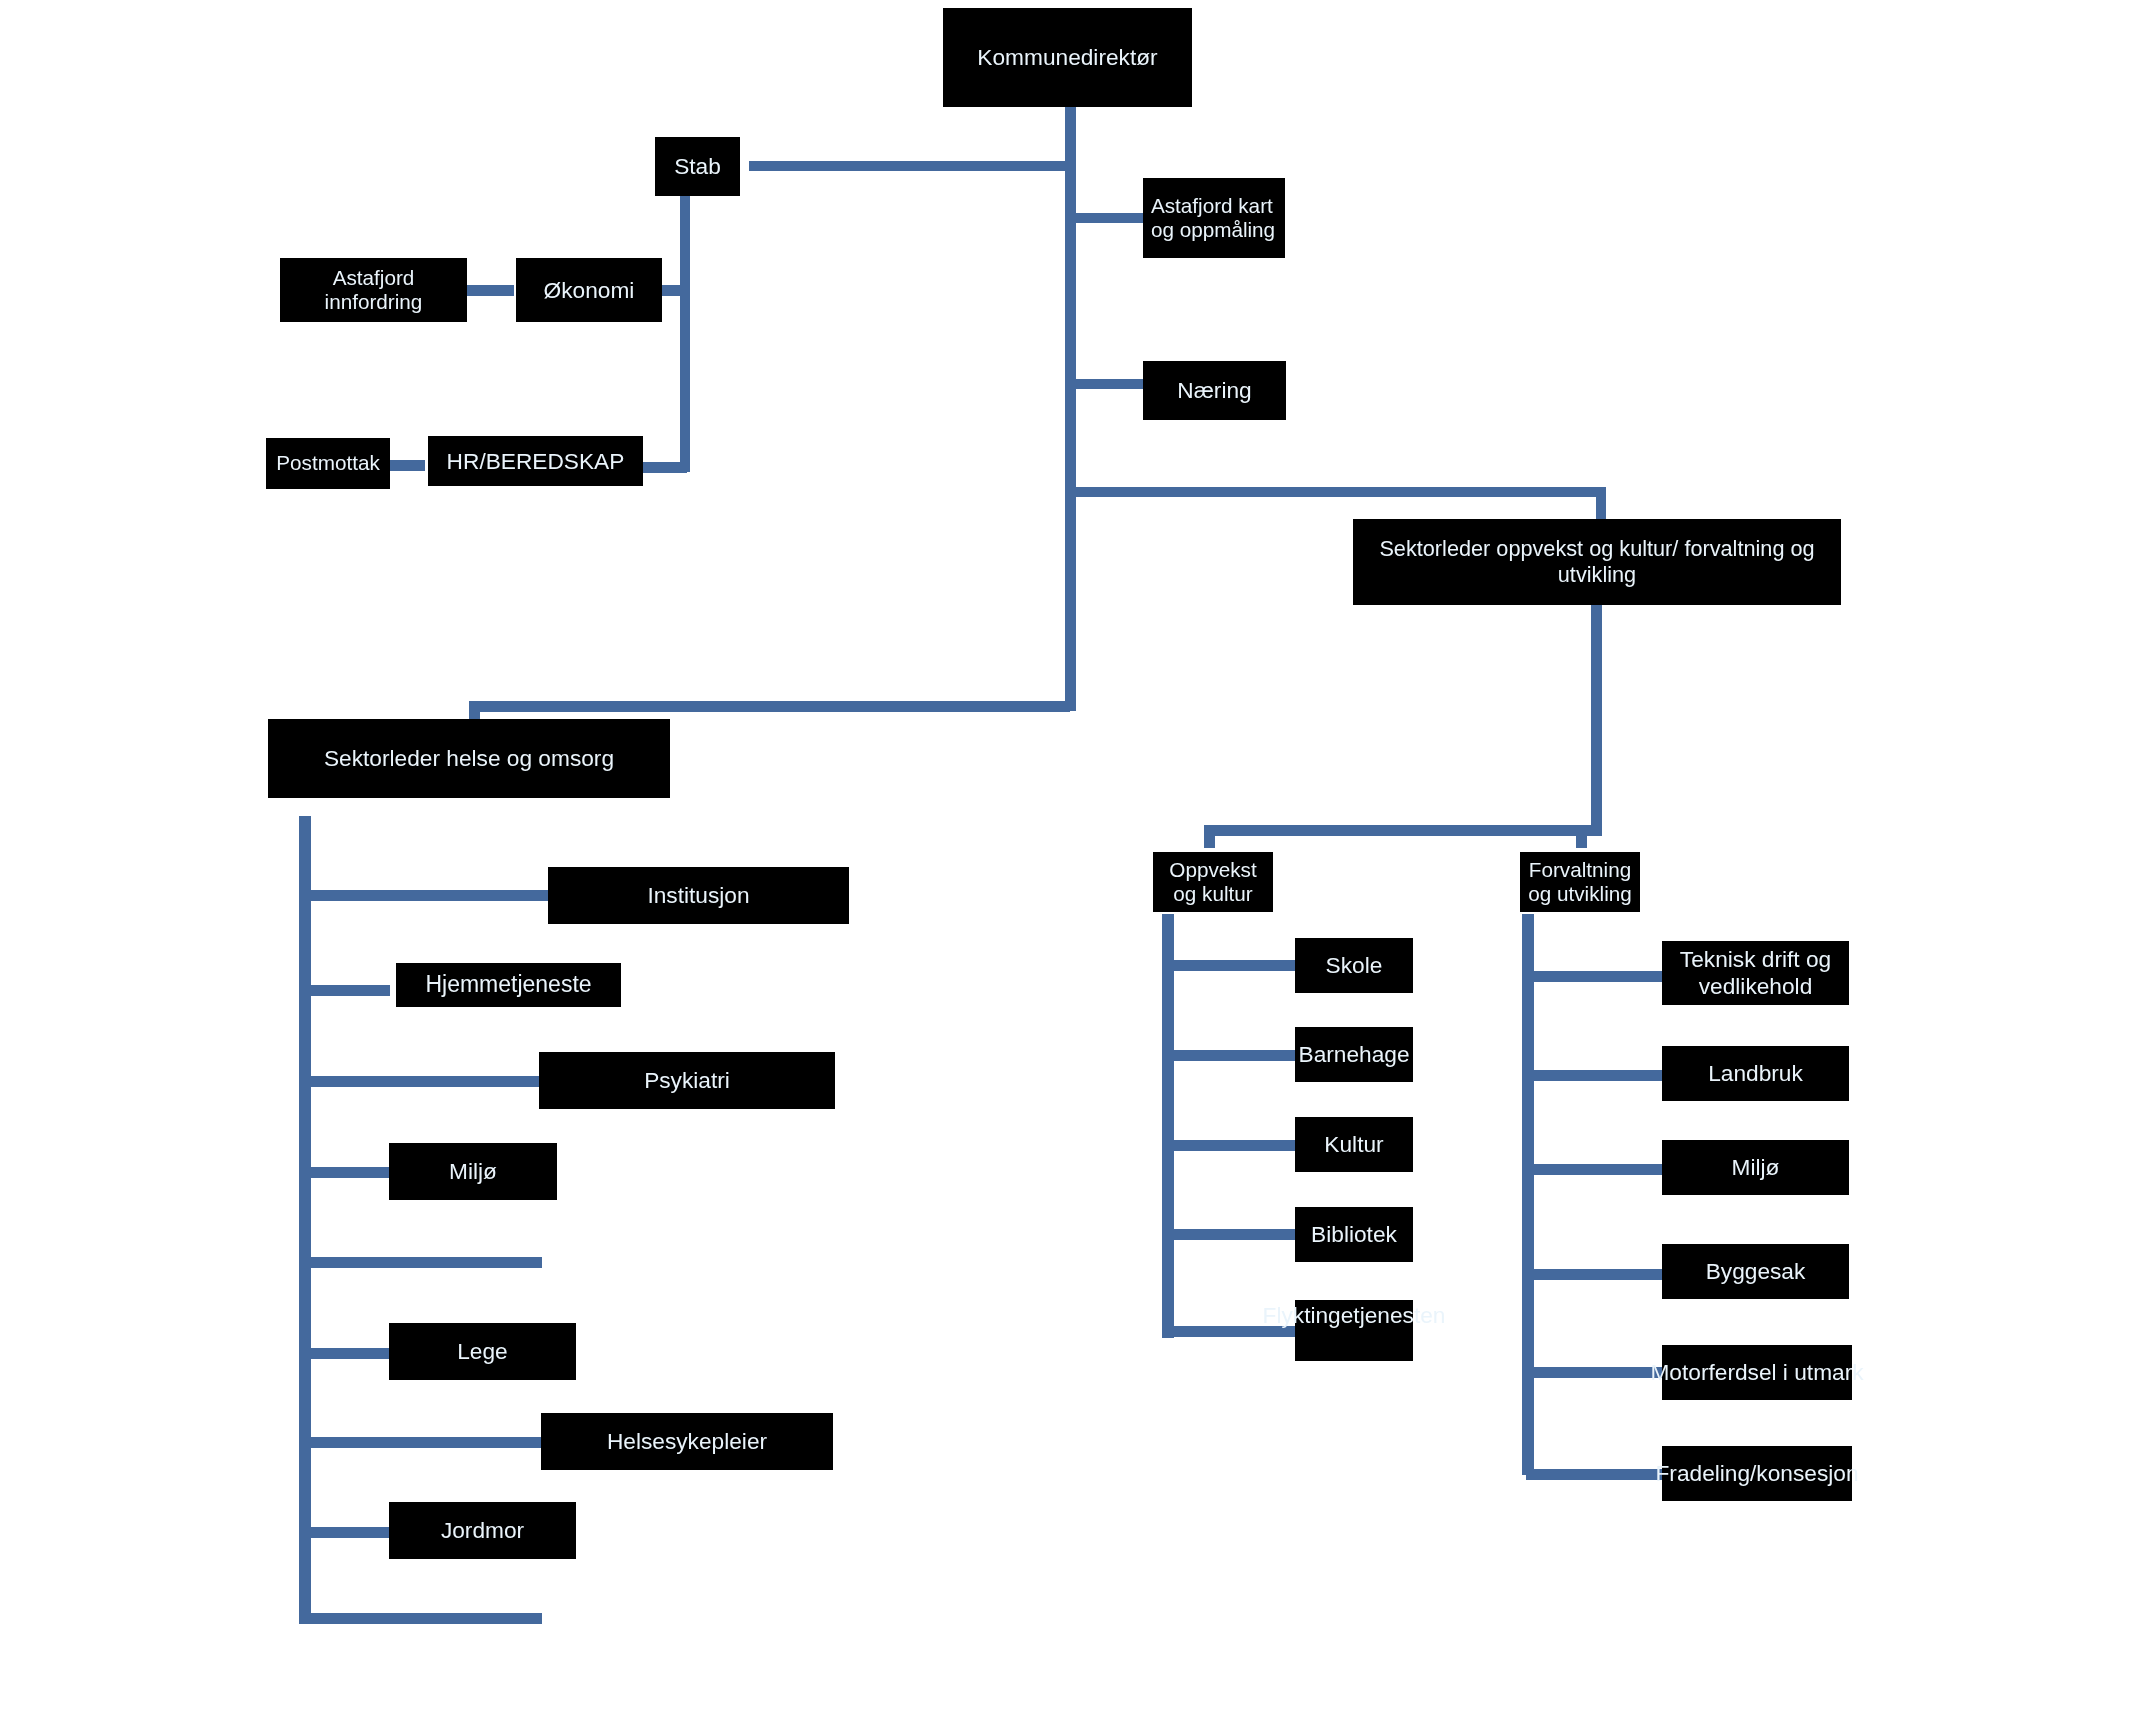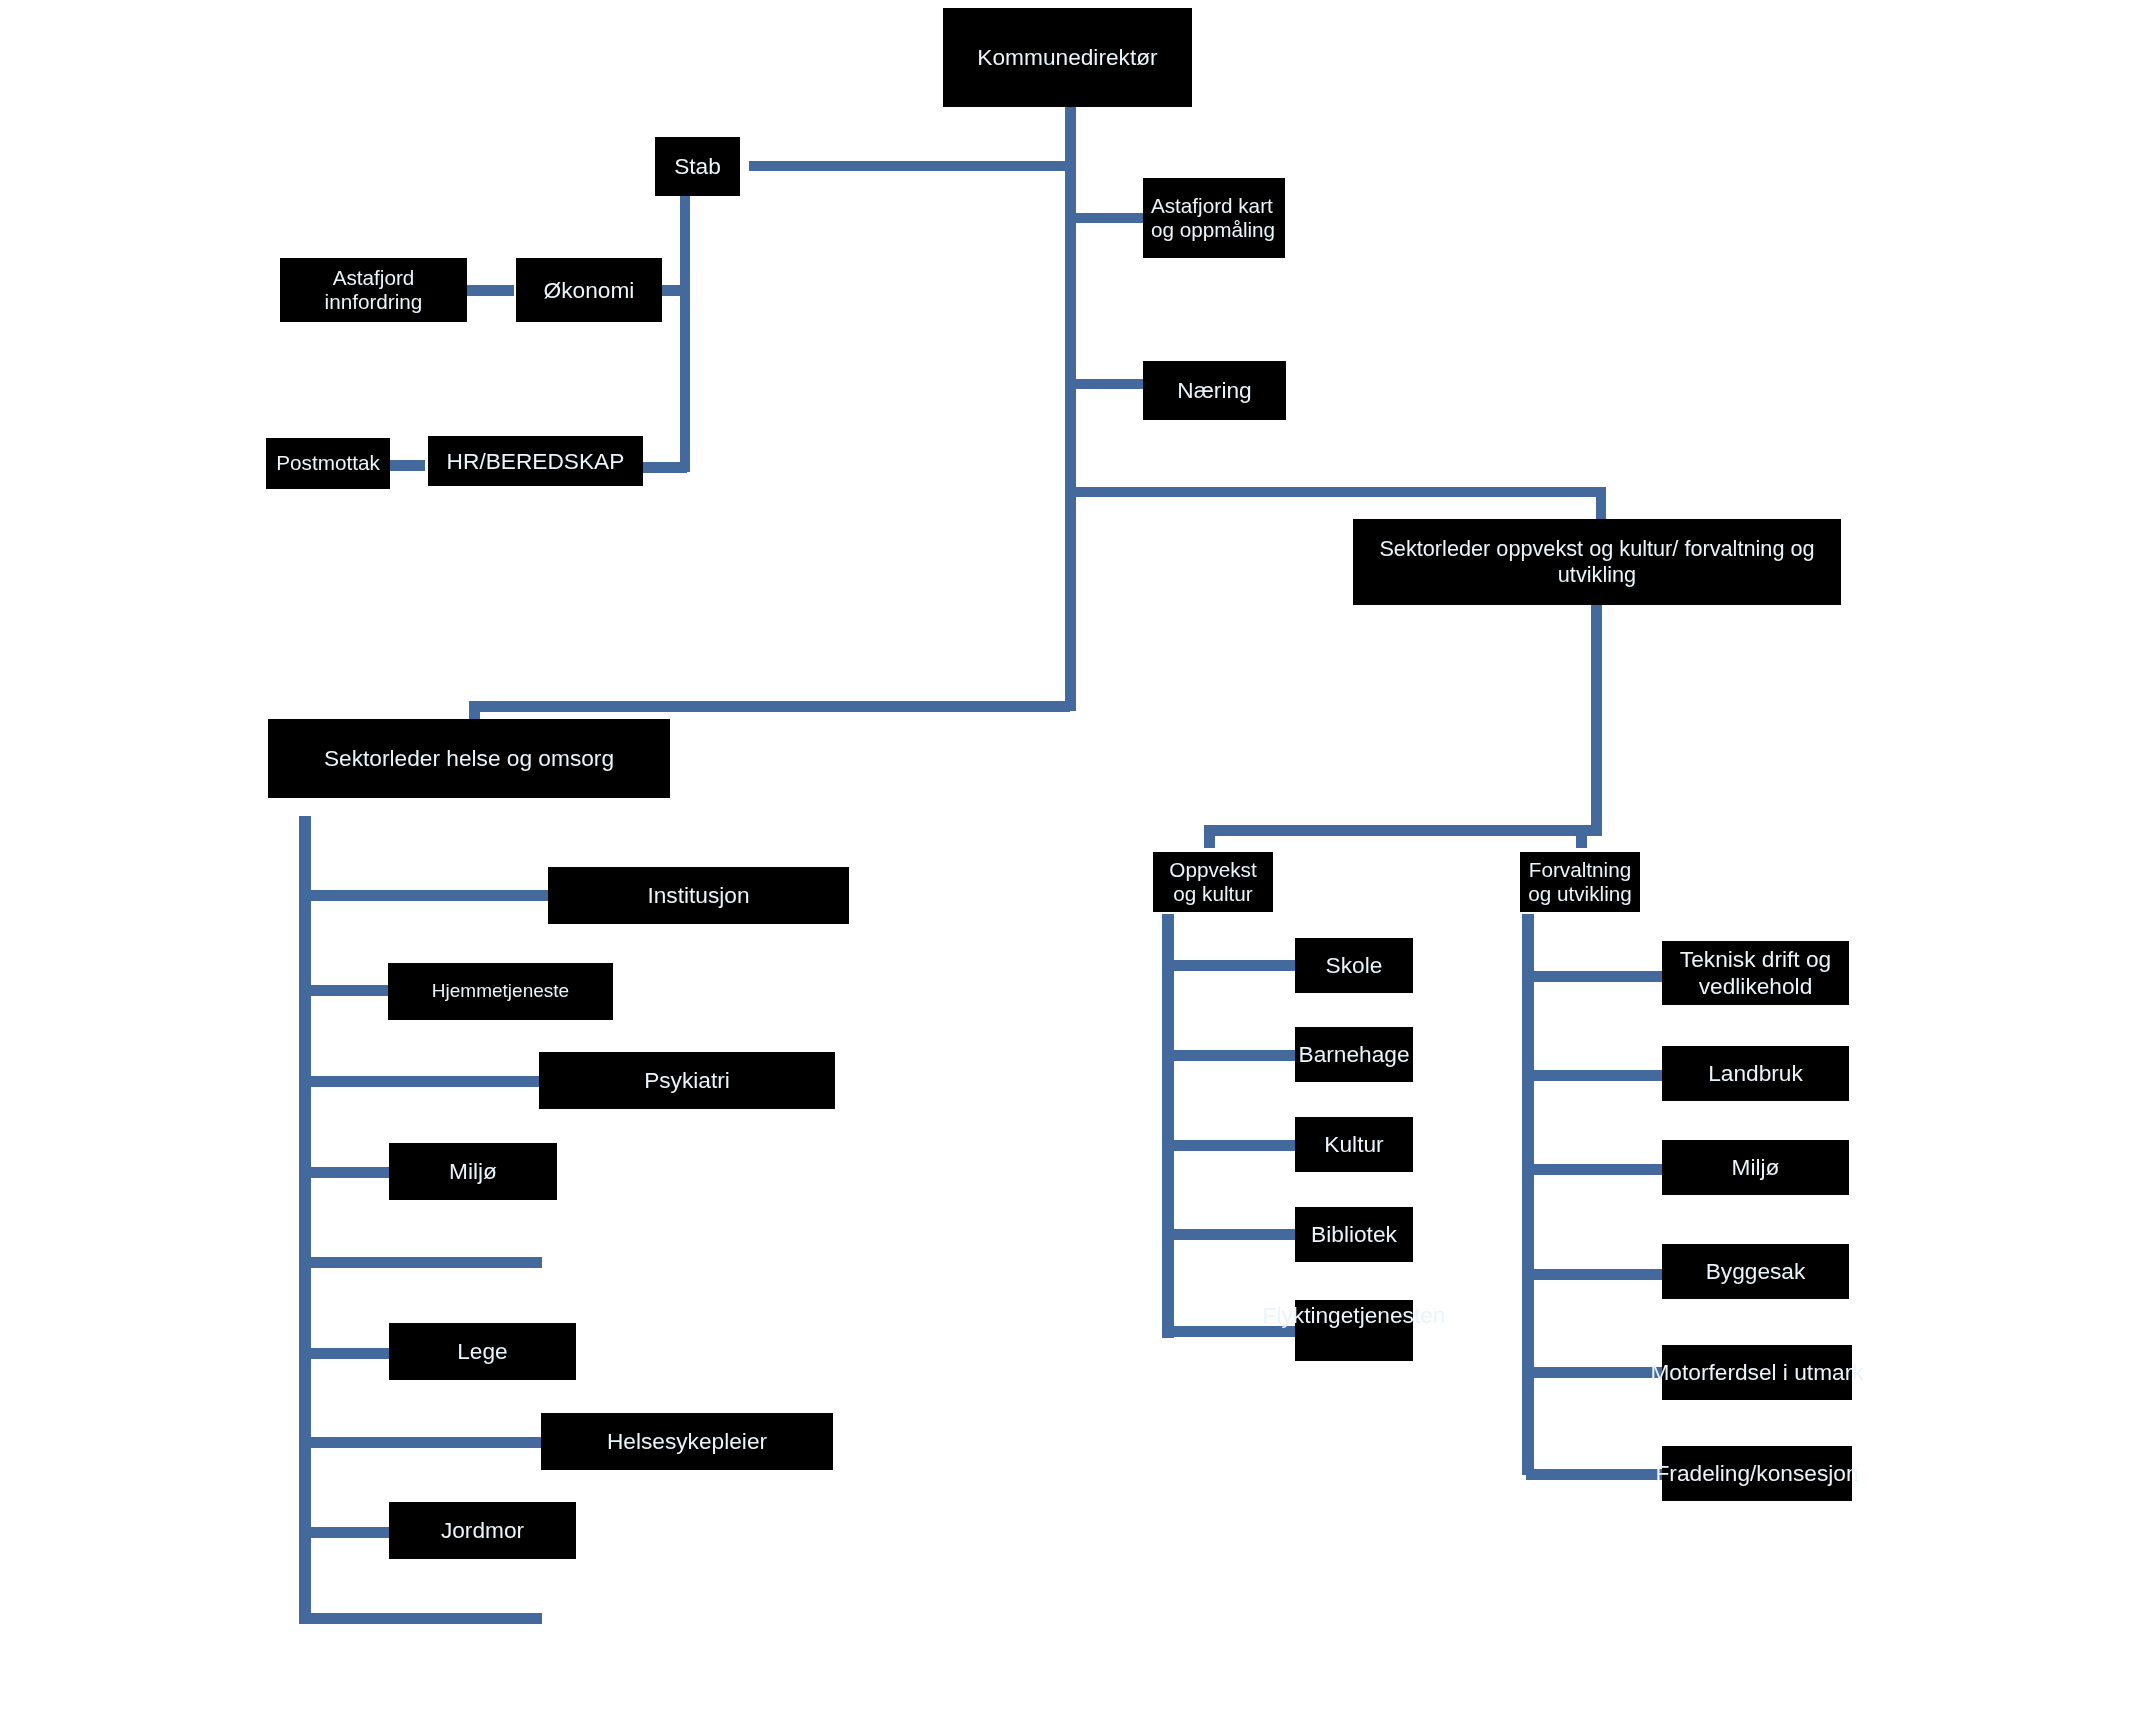--- a/index.html
+++ b/index.html
@@ -110,21 +110,21 @@
   <div class="conn" style="left:303px; top:1076px; width:236px; height:10.8px;"></div>
   <div class="conn" style="left:303px; top:1167px; width:86px; height:10.8px;"></div>
   <div class="conn" style="left:303px; top:1257px; width:239px; height:10.8px;"></div>
   <div class="conn" style="left:303px; top:1348px; width:86px; height:10.8px;"></div>
   <div class="conn" style="left:303px; top:1437px; width:239px; height:10.8px;"></div>
   <div class="conn" style="left:303px; top:1527px; width:86px; height:10.8px;"></div>
   <div class="conn" style="left:303px; top:1613px; width:239px; height:10.8px;"></div>
 
   <div class="node" style="left:548px; top:867px; width:301px; height:57px; font-size:22.7px;">Institusjon</div>
 
-  <div class="node" style="left:388px; top:963px; width:225px; height:57px; font-size:19px;">Hjemmetjeneste</div>
+  <div class="node" style="left:396px; top:963px; width:225px; height:44px; font-size:23px;">Hjemmetjeneste</div>
 
   <div class="node" style="left:539px; top:1052px; width:296px; height:57px; font-size:22.7px;">Psykiatri</div>
 
   <div class="node" style="left:389px; top:1143px; width:168px; height:57px; font-size:22.7px;">Miljø</div>
 
 
   <div class="node" style="left:389px; top:1323px; width:187px; height:57px; font-size:22.7px;">Lege</div>
 
   <div class="node" style="left:541px; top:1413px; width:292px; height:57px; font-size:22.7px;">Helsesykepleier</div>
 

